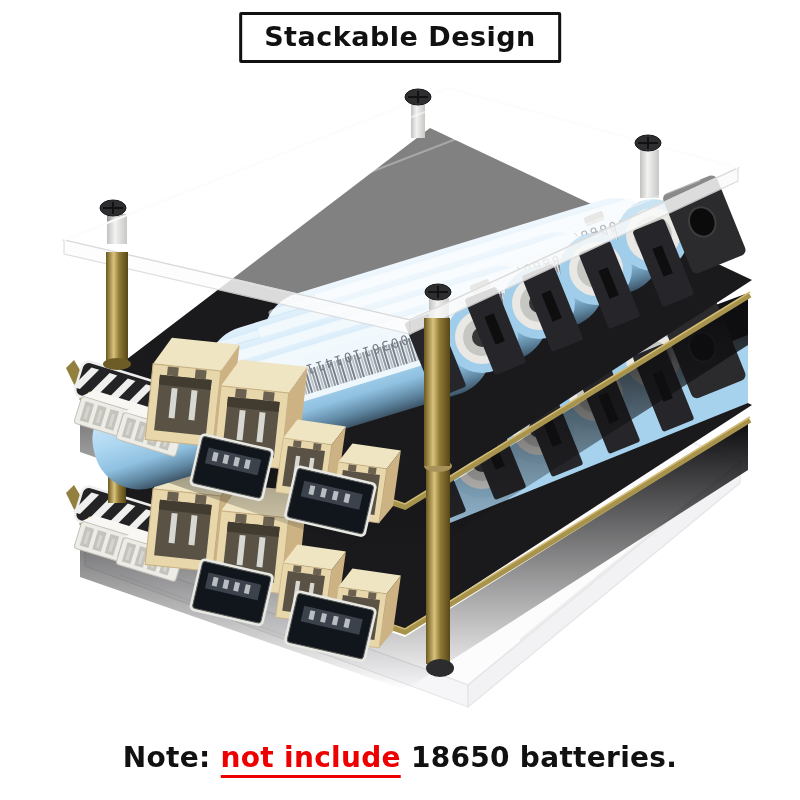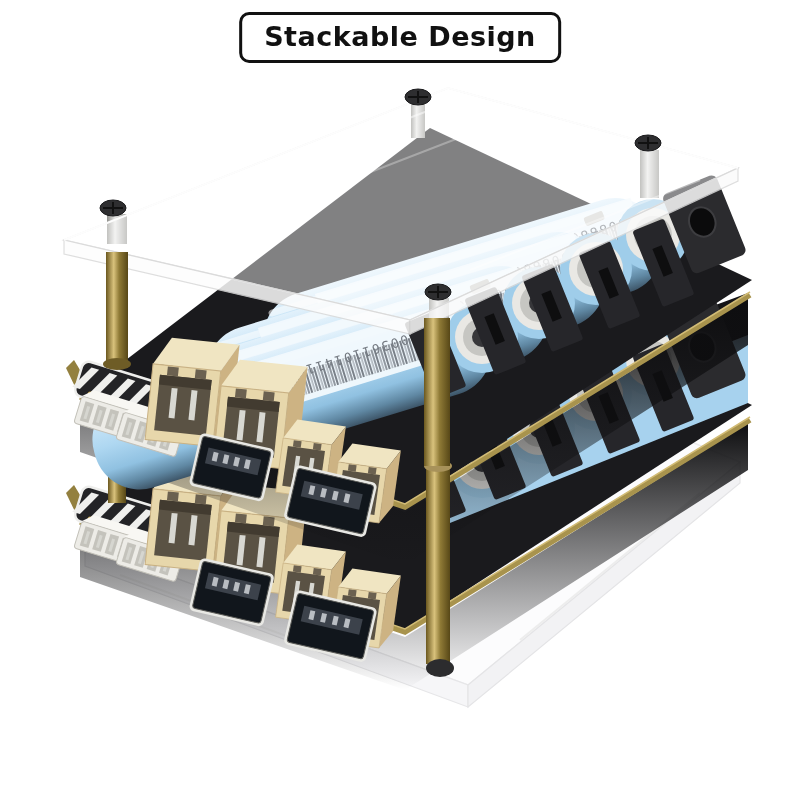--- a/index.html
+++ b/index.html
@@ -1,19 +1,19 @@
 <!DOCTYPE html>
 <html><head>
 <meta charset="utf-8">
 <style>
   html,body{margin:0;padding:0;background:#ffffff;}
   .stage{position:relative;width:800px;height:800px;background:#ffffff;overflow:hidden;
          font-family:"DejaVu Sans","Liberation Sans",sans-serif;}
   .title-box{position:absolute;left:50%;top:12px;transform:translateX(-50%);
-             border:3px solid #111;border-radius:10px;padding:6px 22px 8px 22px;
+             border:3px solid #111;border-radius:2px;padding:6px 22px 8px 22px;
              font-size:27px;font-weight:bold;color:#111;background:#fff;white-space:nowrap;
              letter-spacing:0.5px;}
   .note-line{position:absolute;left:50%;top:741px;transform:translateX(-50%);
              font-size:28px;font-weight:bold;color:#111;white-space:nowrap;letter-spacing:0.3px;}
   .note-red{color:#ee0000;border-bottom:3px solid #ee0000;padding-bottom:1px;}
   svg text{font-family:"DejaVu Sans Mono","Liberation Mono",monospace;}
 </style>
 </head>
 <body>
 
@@ -496,13 +496,14 @@
     </g>
     <g>
       <rect x="424" y="318" width="26" height="148" fill="url(#brassGrad)"></rect>
     </g>
   </svg>
 
   <div class="title-box">
     <span>Stackable Design</span>
   </div>
 
+  <div class="note-line"><span>Note: </span><span class="note-red">not include</span><span> 18650 batteries.</span></div>
 </div>
 
 </body></html>

